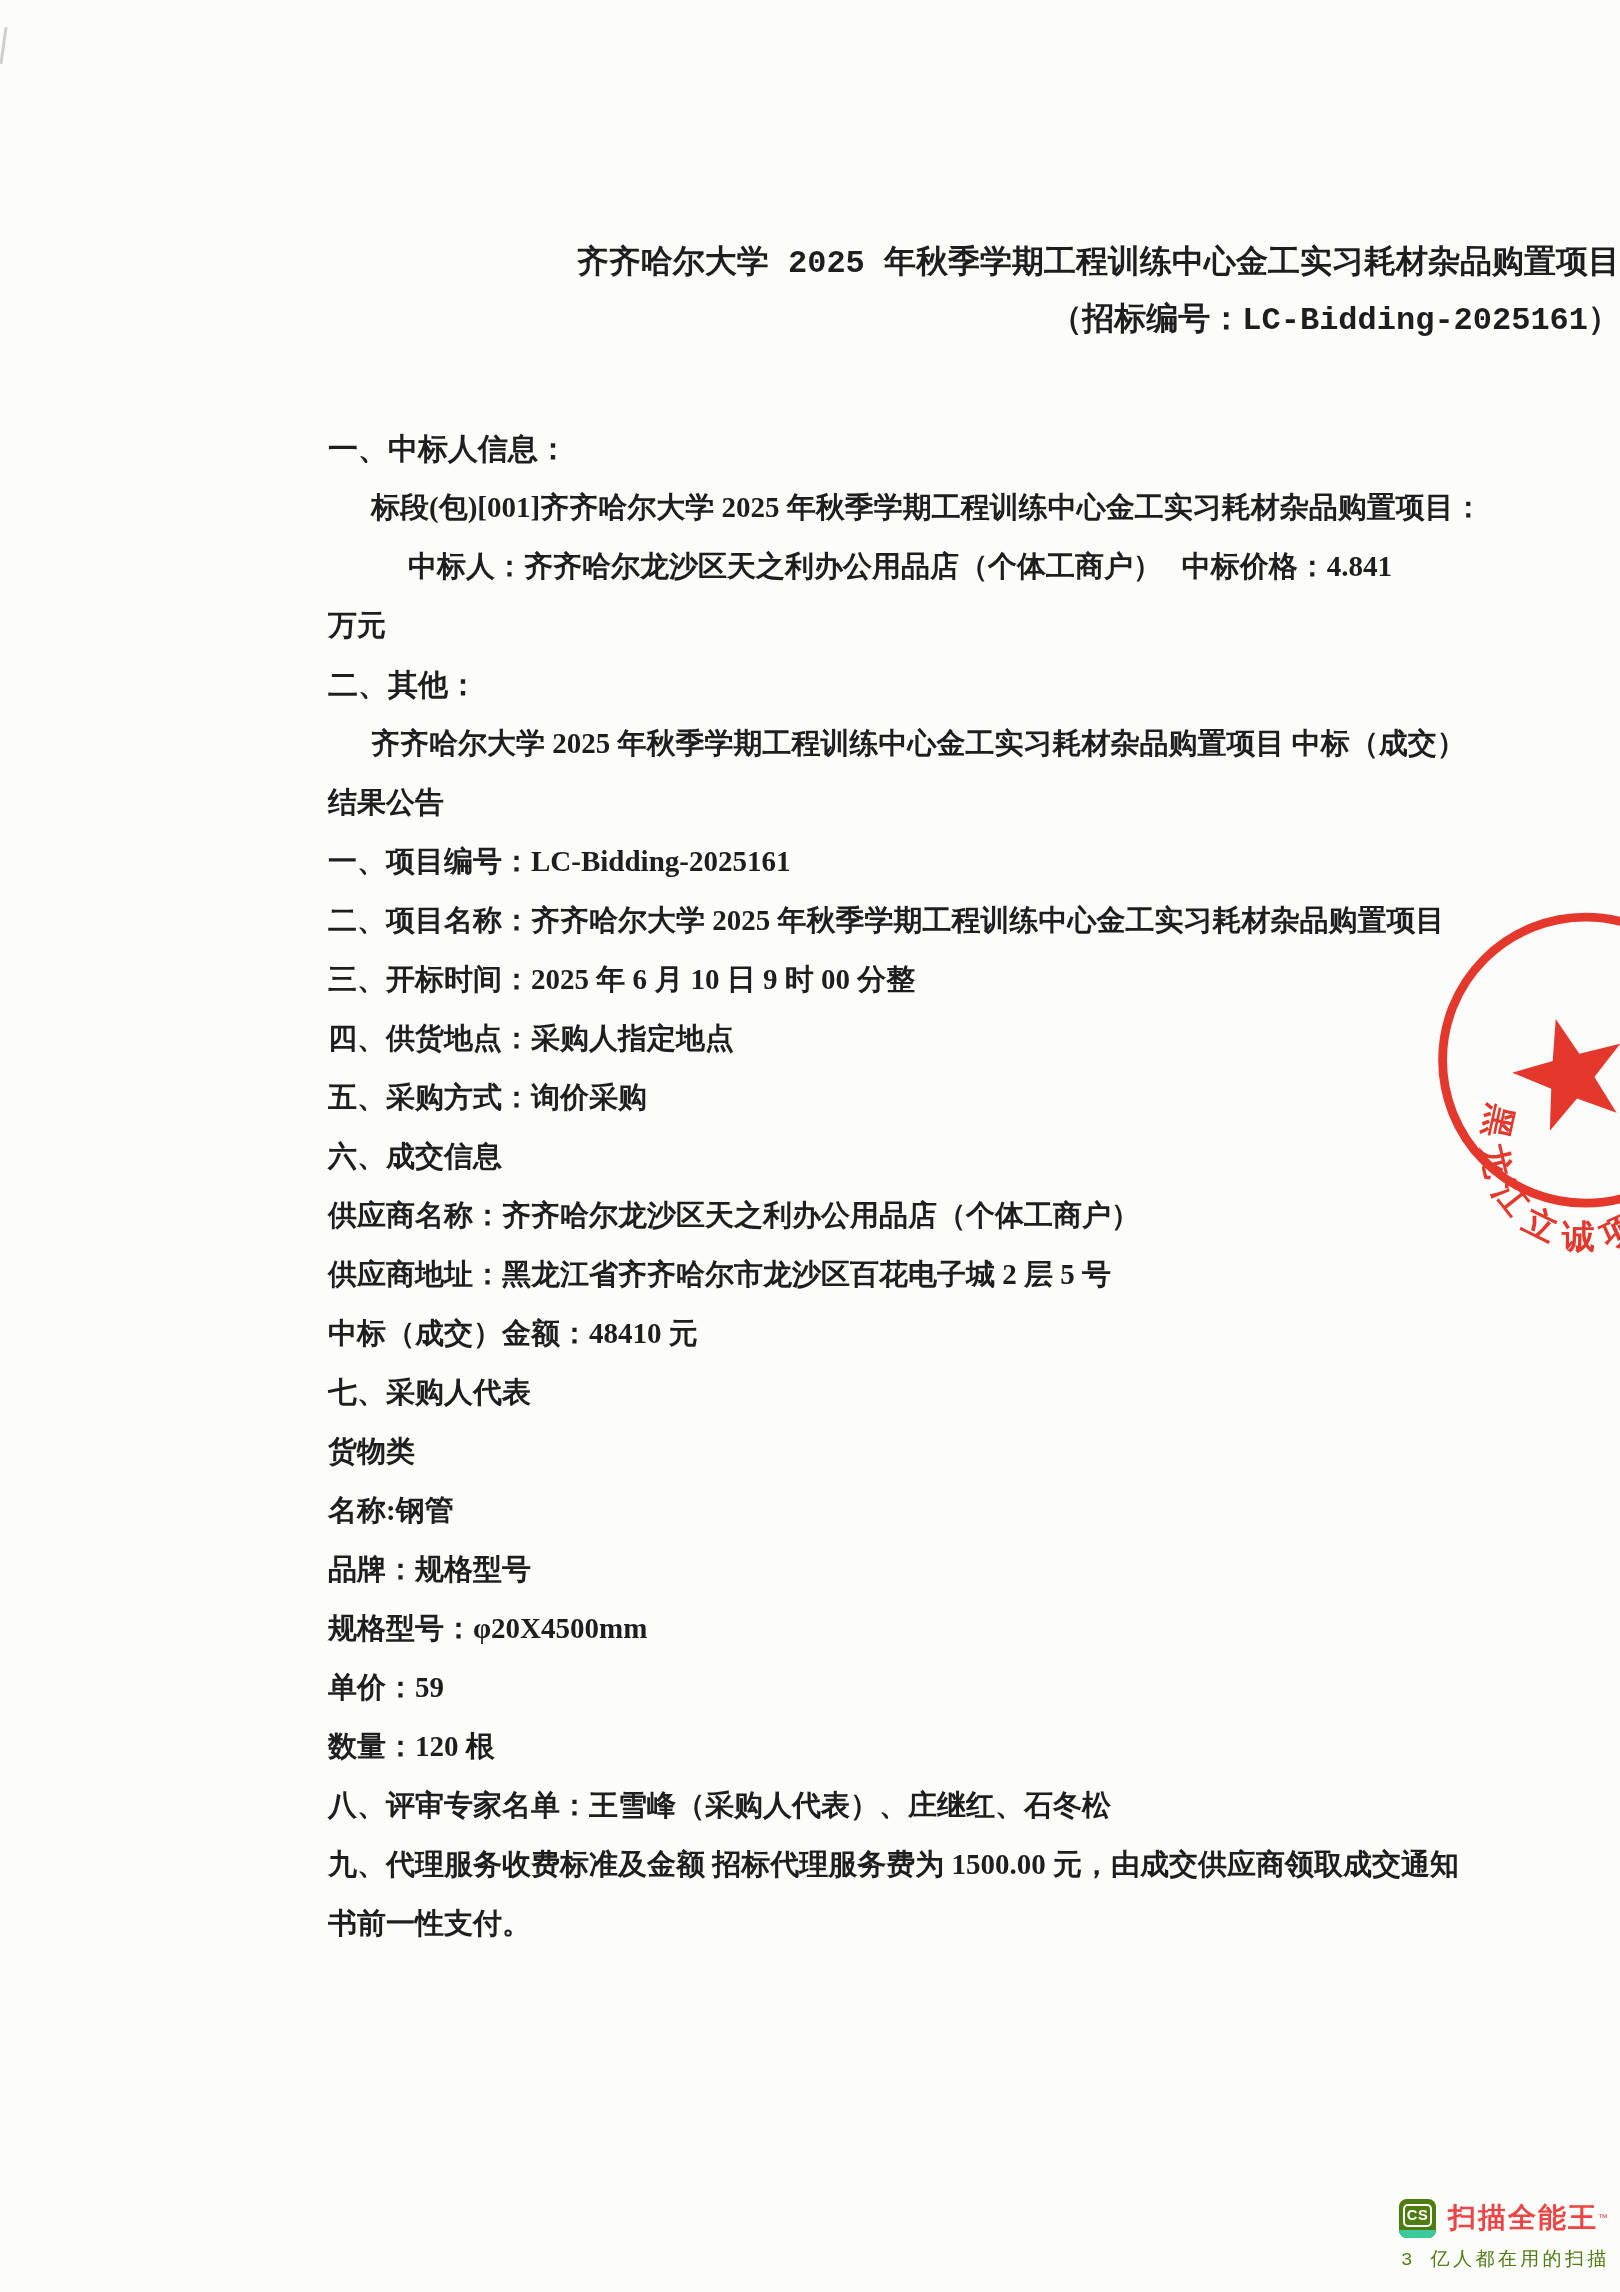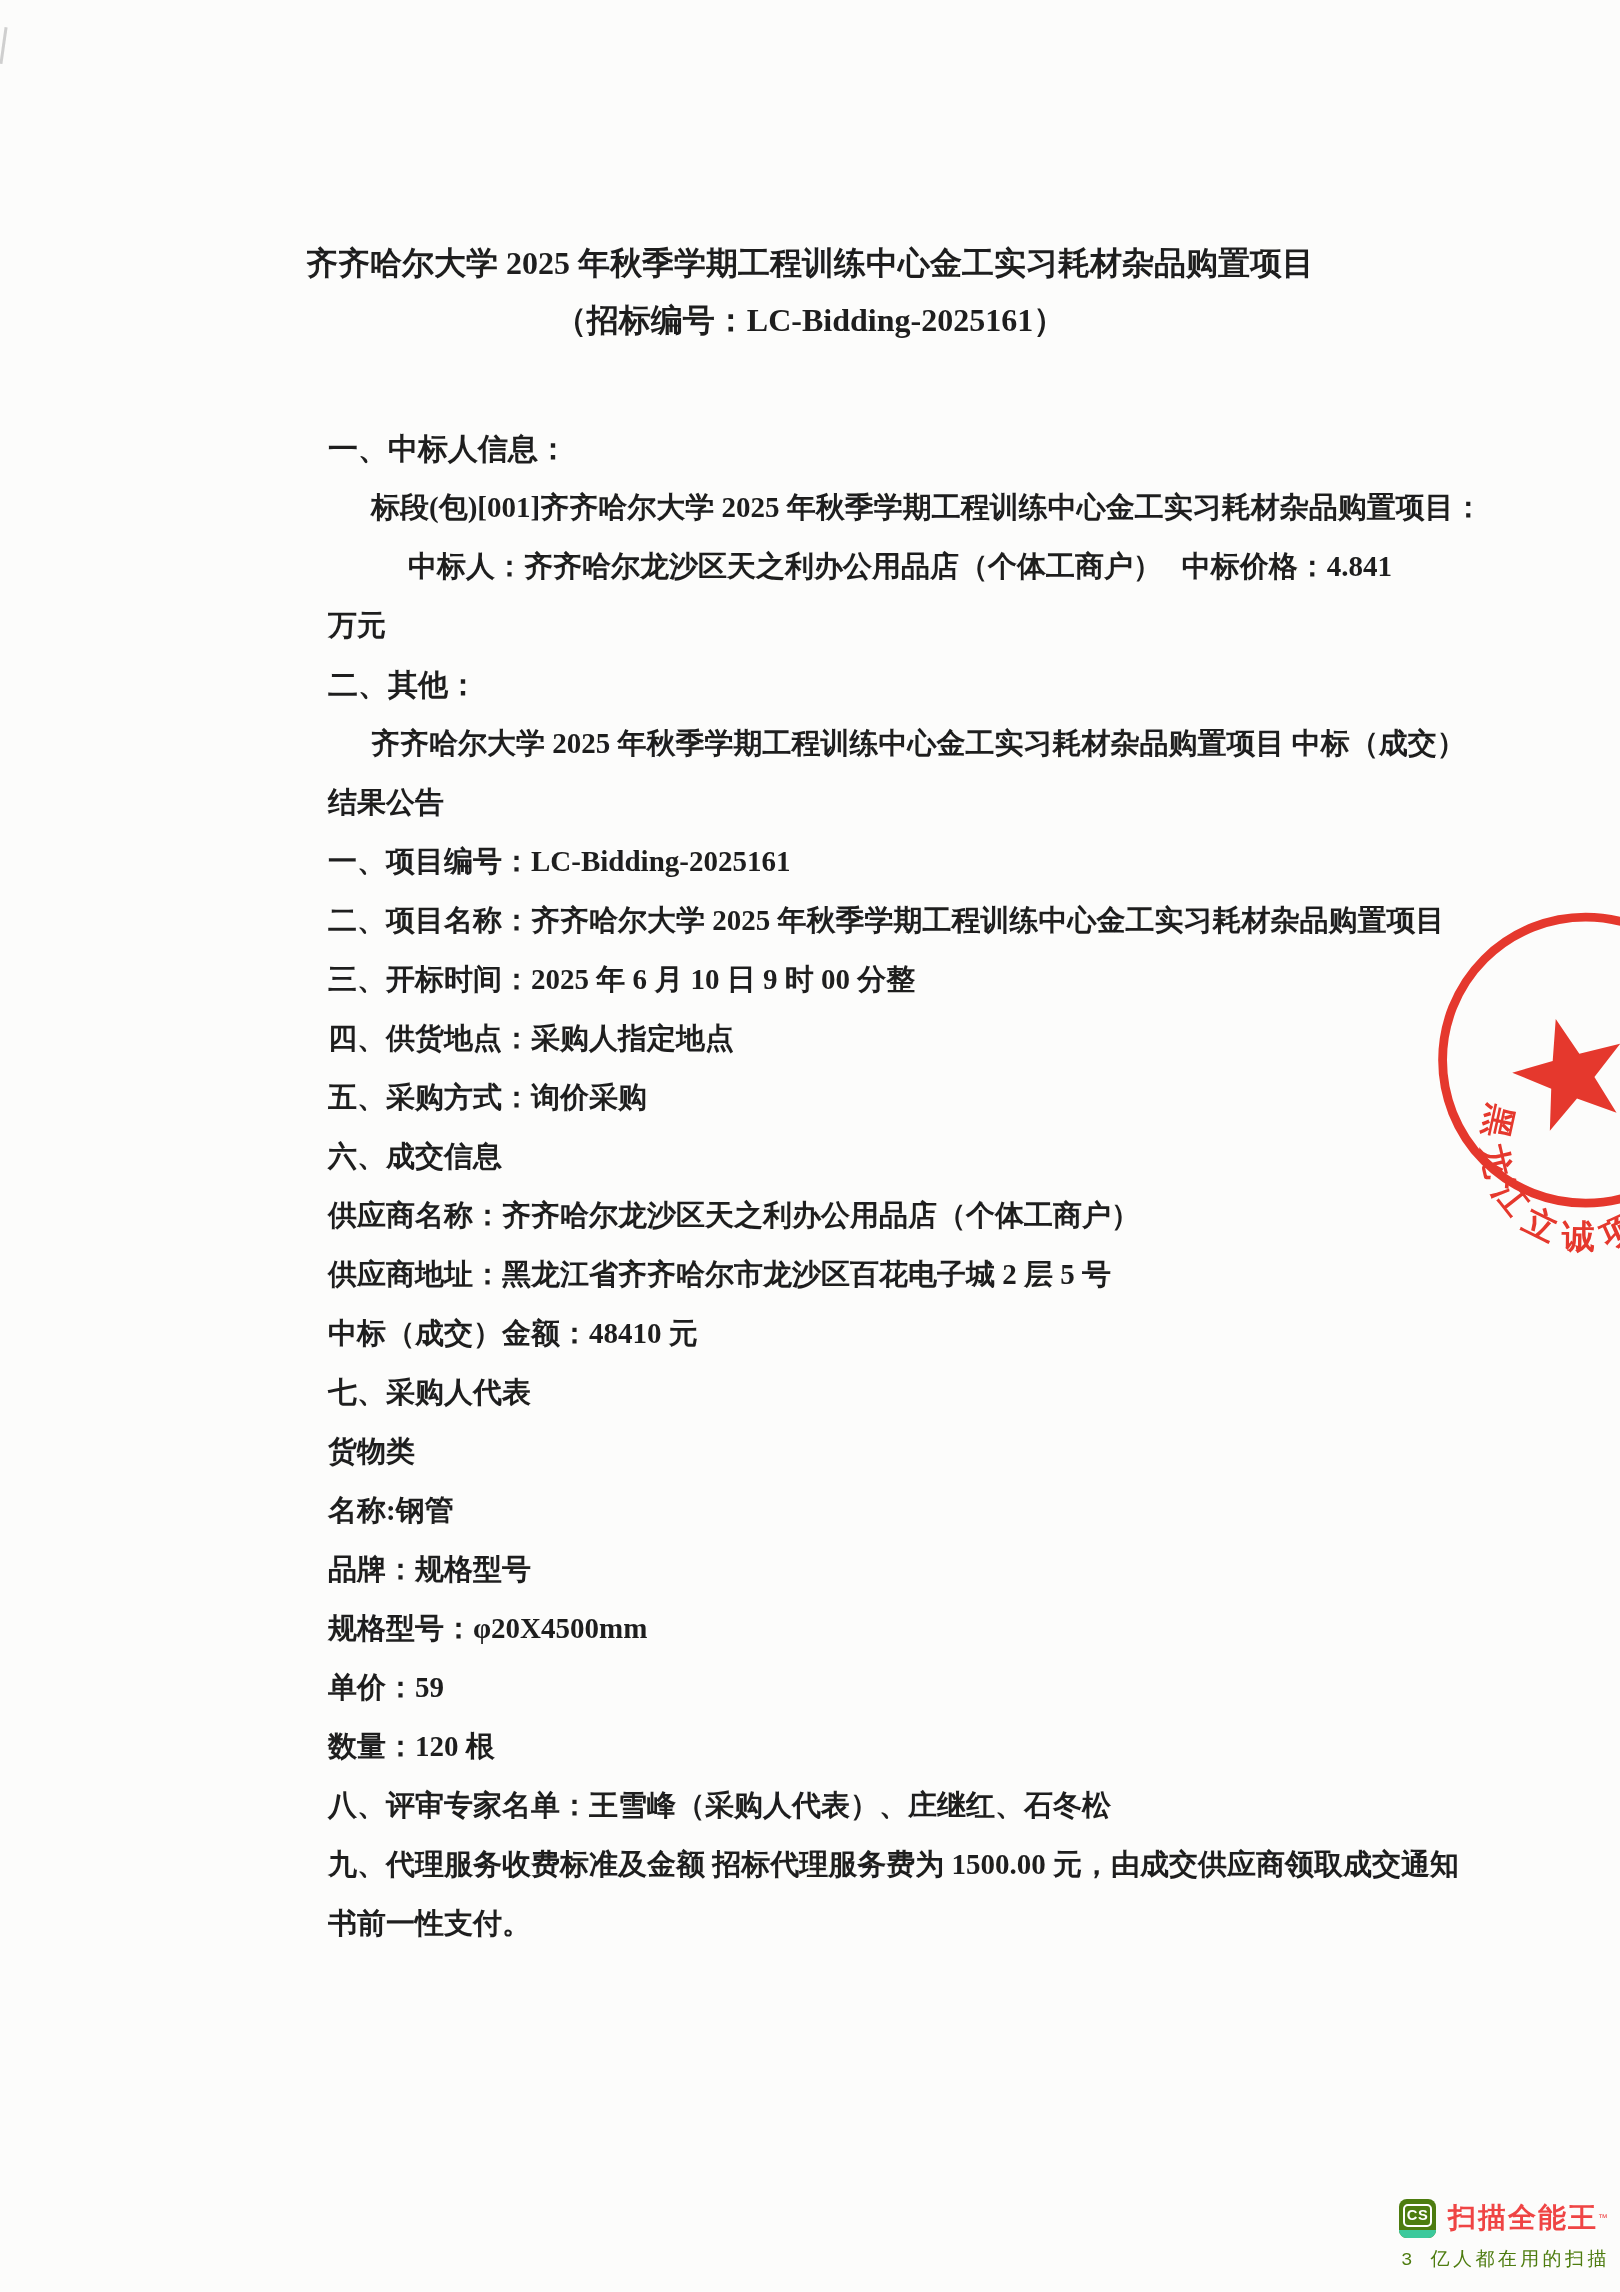--- a/index.html
+++ b/index.html
@@ -7,21 +7,22 @@
     position:relative;
     width:1620px; height:2293px;
     background:#fcfcfb;
     overflow:hidden;
     font-family:"Liberation Serif","DejaVu Serif",serif;
     color:#1e1e1e;
     margin:0 auto;
   }
   .title-block {
     position:absolute; top:235px; left:0; width:1620px;
-    text-align:center;
+    text-align:right;
+    font-family:Liberation Mono, monospace;
   }
   .ln-t {
     font-size:32px; line-height:57px; font-weight:600;
     white-space:nowrap;
   }
   .doc {
     position:absolute; top:419px; left:300px; width:1064px;margin-left:28px;
   }
   .ln {
     font-size:29px; line-height:59px; font-weight:600;

